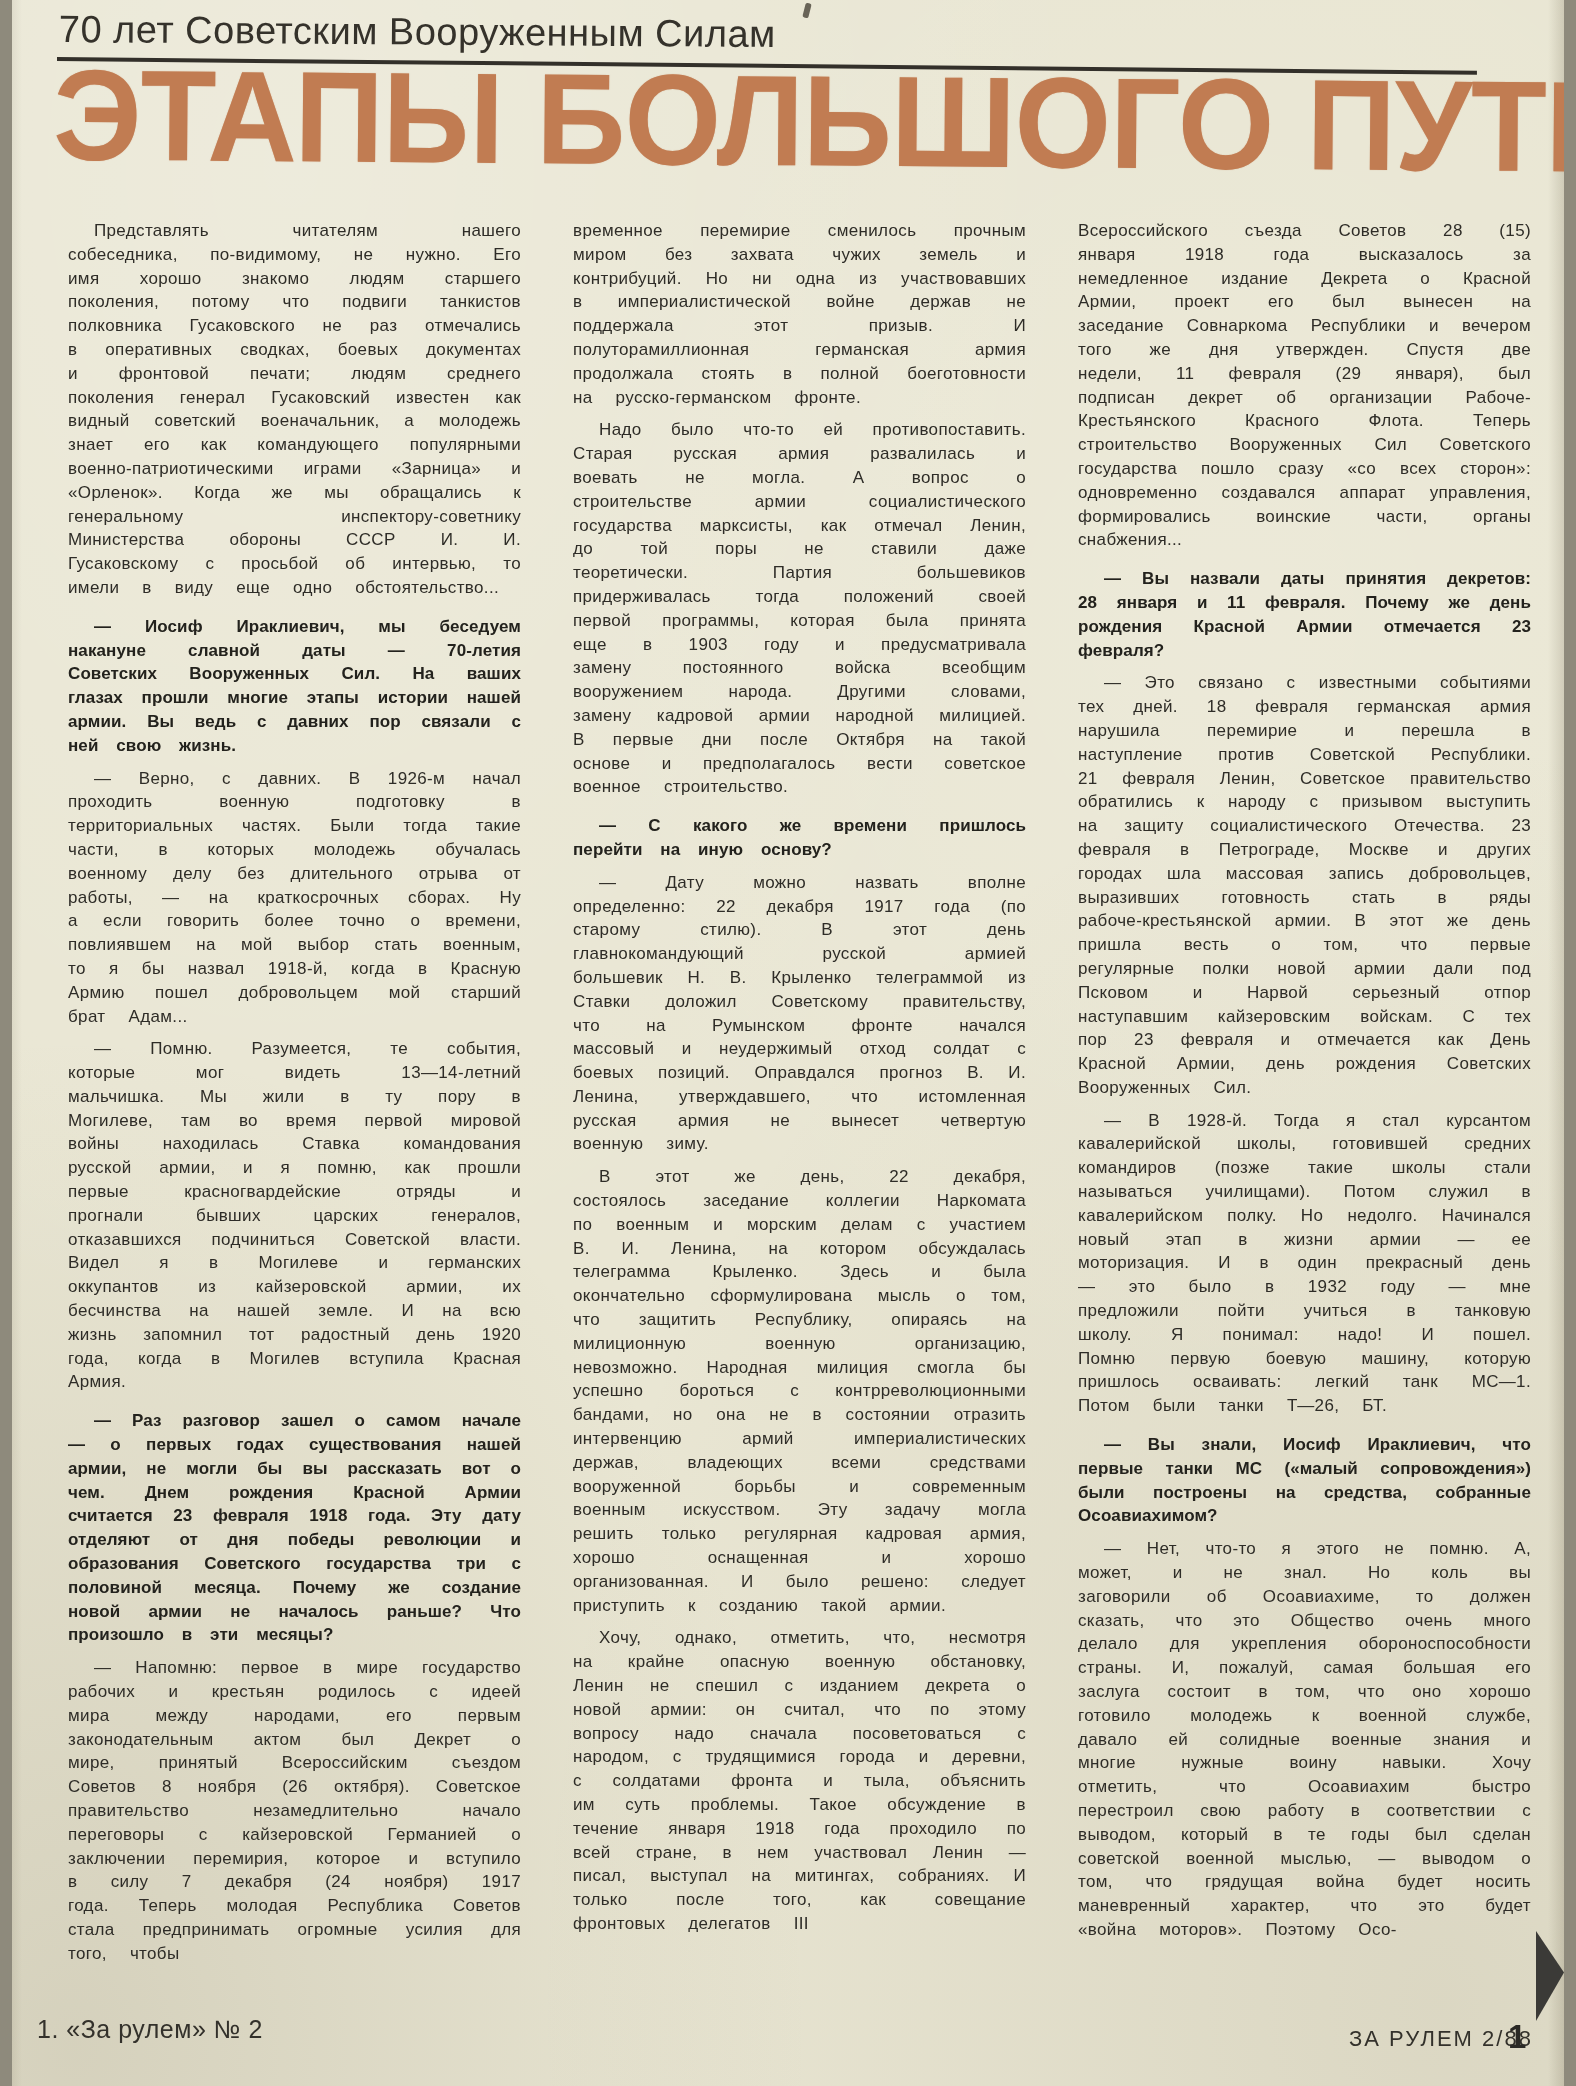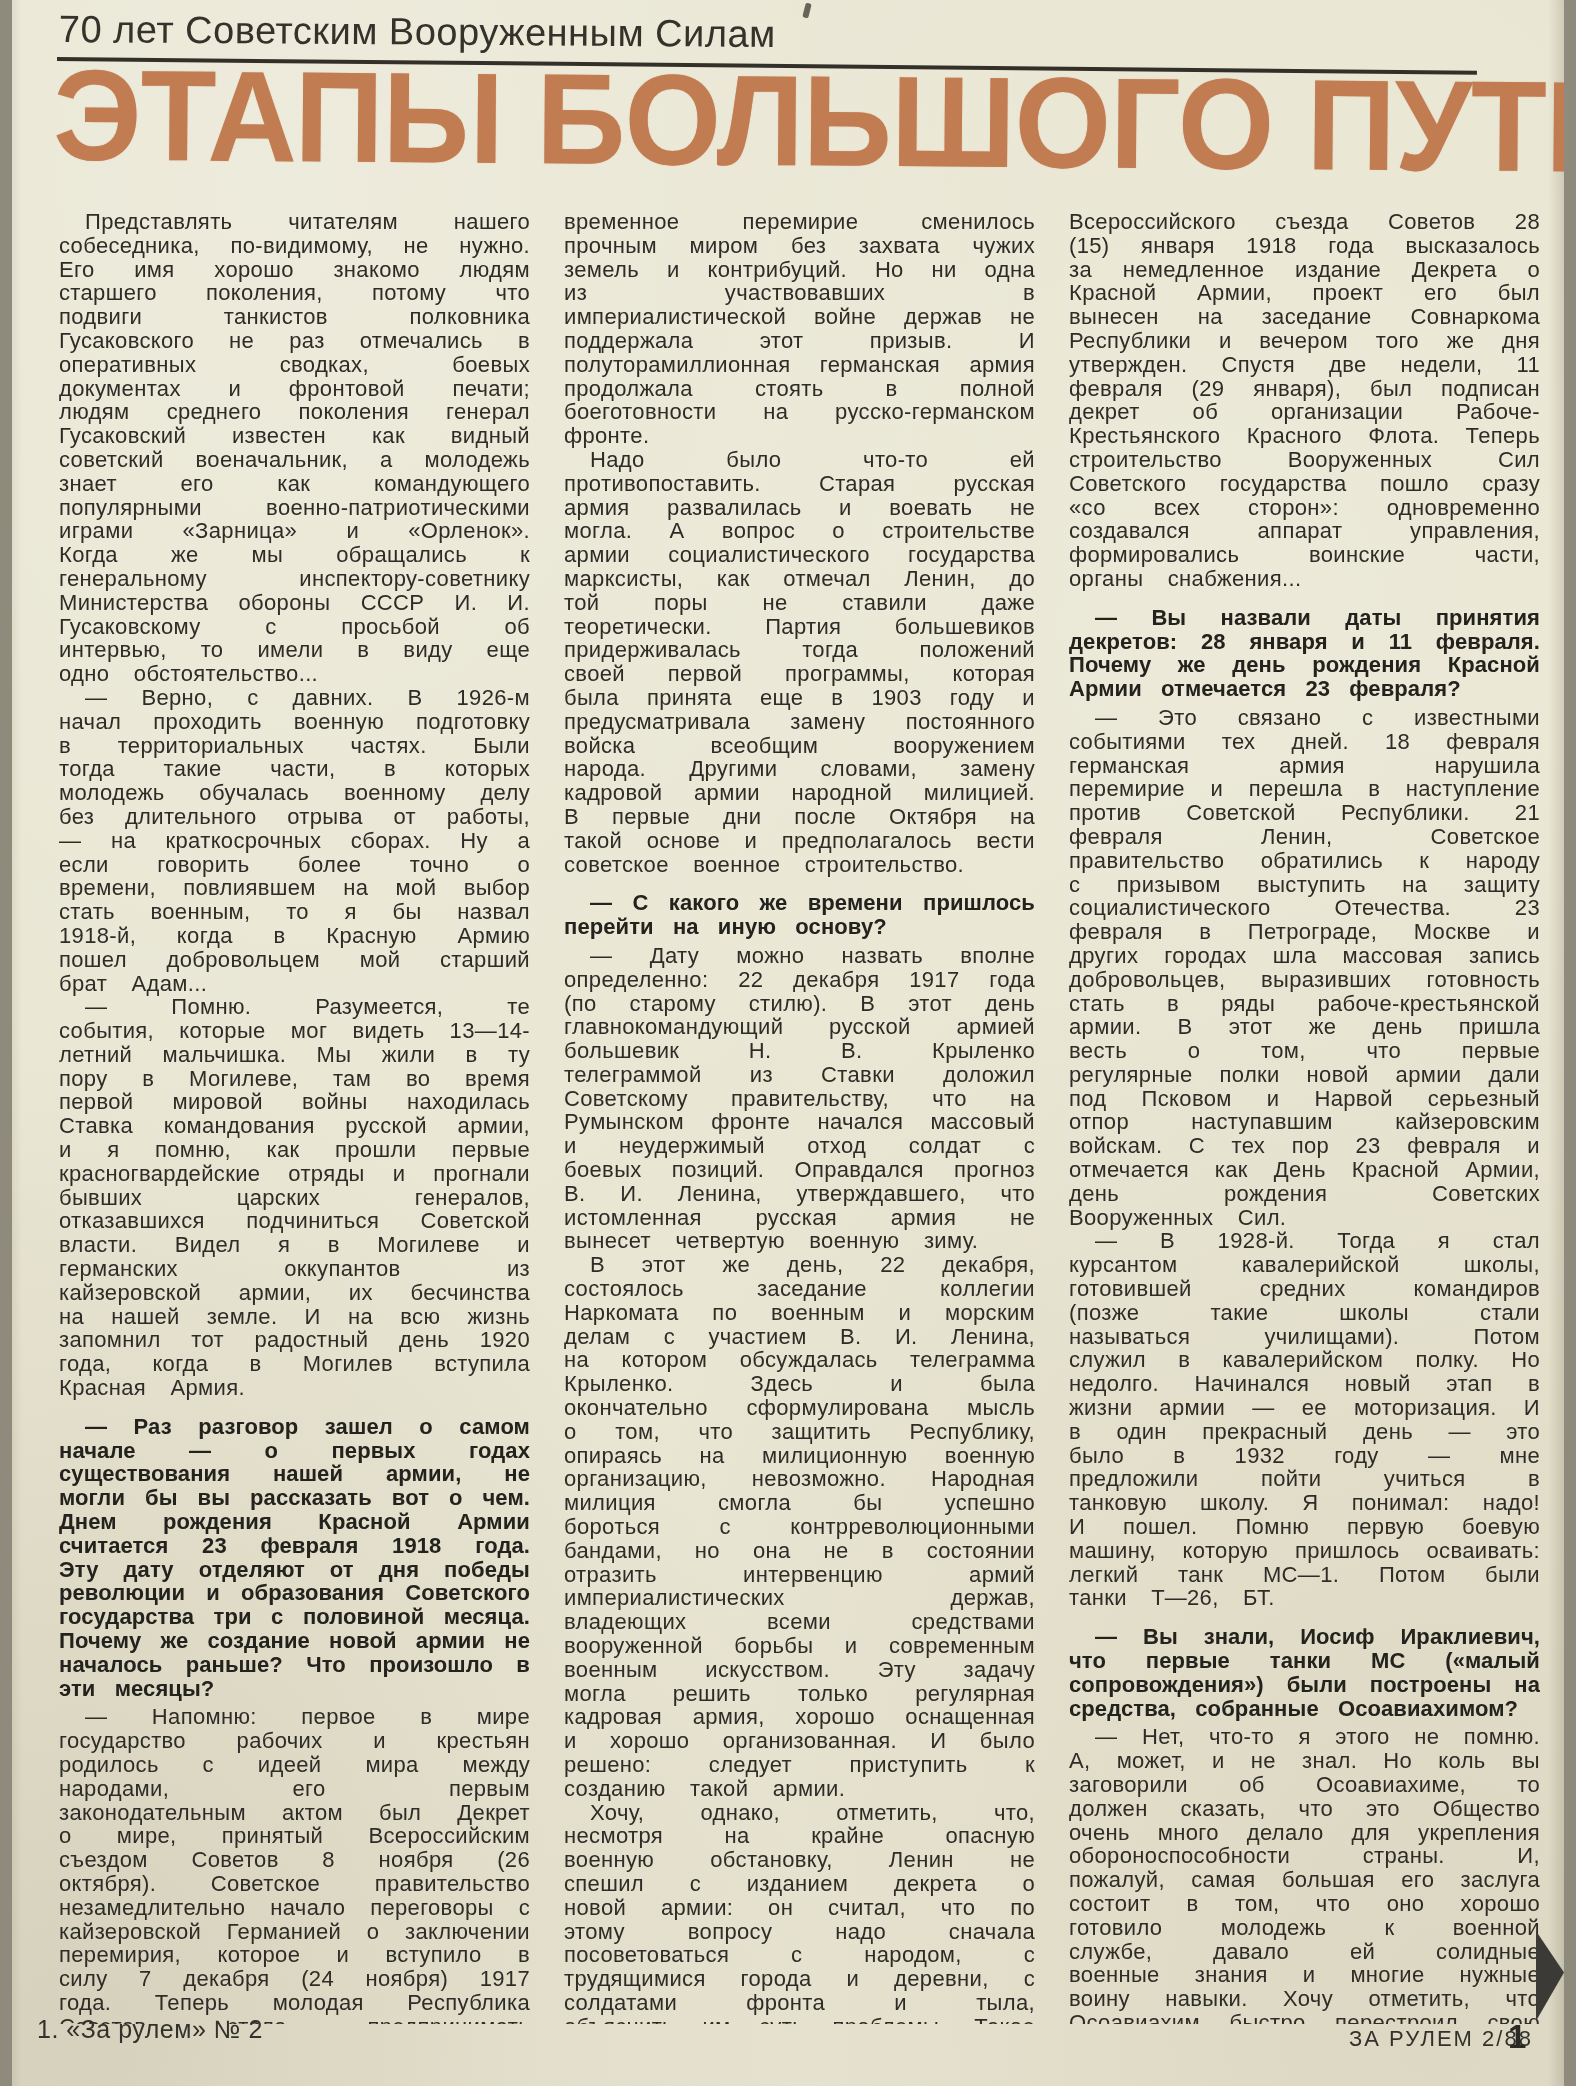--- a/index.html
+++ b/index.html
@@ -73,22 +73,22 @@
     width: 1482px;
     display: flex;
     gap: 34px;
   }
   .col {
     width: 471px;
     max-height: 1814px;
     overflow: hidden;
   }
   .para {
-    margin: 0;
-    font-size: 22px;
+    margin: 9px;
+    font-size: 17px;
     line-height: 23.8px;
     text-align: justify;
     text-indent: 26px;
     word-spacing: 18px;
     letter-spacing: 0.35px;
     color: #2e2c27;
   }
   .para.opening { text-indent: 0; }
   .para.q {
     font-weight: bold;
@@ -149,20 +149,21 @@
   <div class="speck"></div>
 
   <div class="kicker">70 лет Советским Вооруженным Силам</div>
   <div class="kicker-rule"></div>
   <h1 class="headline">ЭТАПЫ БОЛЬШОГО ПУТИ</h1>
 
   <main class="columns">
 
     <section class="col">
       <p class="para">Представлять читателям нашего собеседника, по-видимому, не нужно. Его имя хорошо знакомо людям старшего поколения, потому что подвиги танкистов полковника Гусаковского не раз отмечались в оперативных сводках, боевых документах и фронтовой печати; людям среднего поколения генерал Гусаковский известен как видный советский военачальник, а молодежь знает его как командующего популярными военно-патриотическими играми «Зарница» и «Орленок». Когда же мы обращались к генеральному инспектору-советнику Министерства обороны СССР И. И. Гусаковскому с просьбой об интервью, то имели в виду еще одно обстоятельство...</p>
+      <p class="para q">— Иосиф Ираклиевич, мы беседуем накануне славной даты — 70-летия Советских Вооруженных Сил. На ваших глазах прошли многие этапы истории нашей армии. Вы ведь с давних пор связали с ней свою жизнь.</p>
       <p class="para">— Верно, с давних. В 1926-м начал проходить военную подготовку в территориальных частях. Были тогда такие части, в которых молодежь обучалась военному делу без длительного отрыва от работы, — на краткосрочных сборах. Ну а если говорить более точно о времени, повлиявшем на мой выбор стать военным, то я бы назвал 1918-й, когда в Красную Армию пошел добровольцем мой старший брат Адам...</p>
       <p class="para">— Помню. Разумеется, те события, которые мог видеть 13—14-летний мальчишка. Мы жили в ту пору в Могилеве, там во время первой мировой войны находилась Ставка командования русской армии, и я помню, как прошли первые красногвардейские отряды и прогнали бывших царских генералов, отказавшихся подчиниться Советской власти. Видел я в Могилеве и германских оккупантов из кайзеровской армии, их бесчинства на нашей земле. И на всю жизнь запомнил тот радостный день 1920 года, когда в Могилев вступила Красная Армия.</p>
       <p class="para q">— Раз разговор зашел о самом начале — о первых годах существования нашей армии, не могли бы вы рассказать вот о чем. Днем рождения Красной Армии считается 23 февраля 1918 года. Эту дату отделяют от дня победы революции и образования Советского государства три с половиной месяца. Почему же создание новой армии не началось раньше? Что произошло в эти месяцы?</p>
       <p class="para">— Напомню: первое в мире государство рабочих и крестьян родилось с идеей мира между народами, его первым законодательным актом был Декрет о мире, принятый Всероссийским съездом Советов 8 ноября (26 октября). Советское правительство незамедлительно начало переговоры с кайзеровской Германией о заключении перемирия, которое и вступило в силу 7 декабря (24 ноября) 1917 года. Теперь молодая Республика Советов стала предпринимать огромные усилия для того, чтобы</p>
     </section>
 
     <section class="col">
       <p class="para opening">временное перемирие сменилось прочным миром без захвата чужих земель и контрибуций. Но ни одна из участвовавших в империалистической войне держав не поддержала этот призыв. И полуторамиллионная германская армия продолжала стоять в полной боеготовности на русско-германском фронте.</p>
       <p class="para">Надо было что-то ей противопоставить. Старая русская армия развалилась и воевать не могла. А вопрос о строительстве армии социалистического государства марксисты, как отмечал Ленин, до той поры не ставили даже теоретически. Партия большевиков придерживалась тогда положений своей первой программы, которая была принята еще в 1903 году и предусматривала замену постоянного войска всеобщим вооружением народа. Другими словами, замену кадровой армии народной милицией. В первые дни после Октября на такой основе и предполагалось вести советское военное строительство.</p>
       <p class="para q">— С какого же времени пришлось перейти на иную основу?</p>

